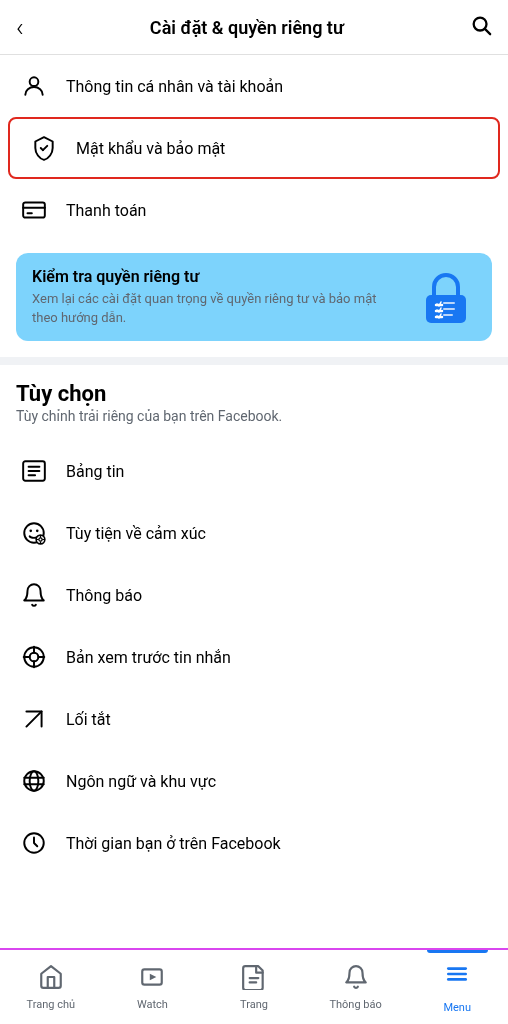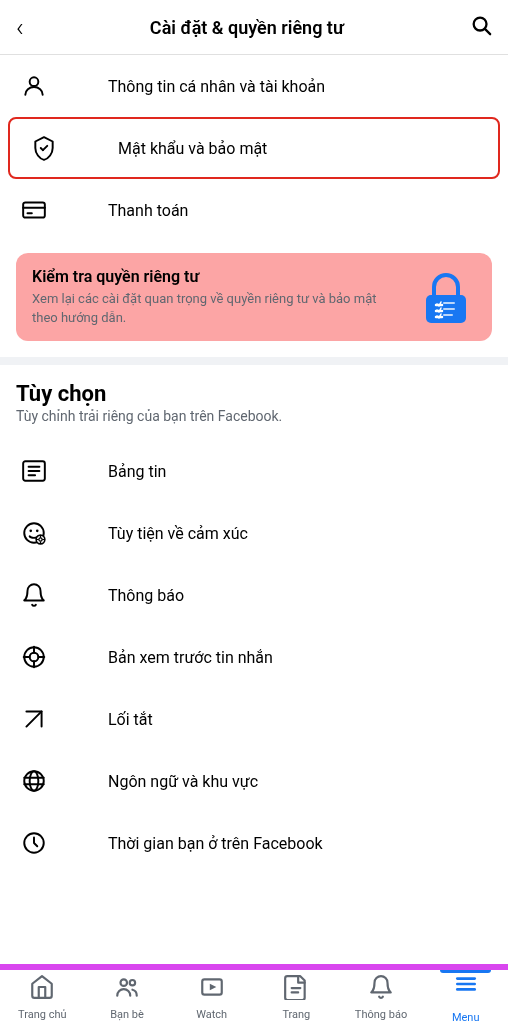--- a/index.html
+++ b/index.html
@@ -48,21 +48,20 @@
       margin-bottom: 8px;
     }
 
     
     .menu-item {
       display: flex;
       align-items: center;
       padding: 13px 16px;
       cursor: pointer;
       border-radius: 0;
-      gap: 42px;
     }
     .menu-item-icon {
       width: 36px;
       height: 36px;
       display: flex;
       align-items: center;
       justify-content: center;
       margin-right: 14px;
       flex-shrink: 0;
     }
@@ -79,21 +78,21 @@
     .menu-item-highlighted {
       border: 2px solid #e0281e;
       border-radius: 8px;
       margin: 0 8px;
       padding: 11px 16px;
     }
 
     
     .privacy-card {
       margin: 12px 16px 16px 16px;
-      background: #fca5a5;
+      background: #7dd3fc;
       border-radius: 12px;
       padding: 14px 16px;
       display: flex;
       align-items: center;
       justify-content: space-between;
     }
     .privacy-card-text {
       flex: 1;
       margin-right: 12px;
     }
@@ -119,23 +118,23 @@
       height: 8px;
       background: #f0f2f5;
     }
 
     
     .bottom-nav {
       position: fixed;
       bottom: 0;
       left: 0;
       width: 508px;
-      height: 60px;
+      height: 76px;
       background: #fff;
-      border-top: 6px solid #d946ef;
+      border-top: 2px solid #d946ef;
       display: flex;
       align-items: center;
       justify-content: space-around;
     }
     .nav-item {
       display: flex;
       flex-direction: column;
       align-items: center;
       justify-content: center;
       flex: 1;
@@ -351,31 +350,20 @@
   <div class="nav-item">
     <span class="nav-icon">
       <svg width="26" height="26" viewBox="0 0 24 24" fill="none" stroke="#606770" stroke-width="2" stroke-linecap="round" stroke-linejoin="round">
         <path d="M3 9l9-7 9 7v11a2 2 0 0 1-2 2H5a2 2 0 0 1-2-2z"></path>
         <polyline points="9,22 9,12 15,12 15,22"></polyline>
       </svg>
     </span>
     <span class="nav-label">Trang chủ</span>
   </div>
 
-  <div class="nav-item">
-    <span class="nav-icon">
-      <svg width="26" height="26" viewBox="0 0 24 24" fill="none" stroke="#606770" stroke-width="2" stroke-linecap="round" stroke-linejoin="round">
-        <circle cx="9" cy="8" r="3"></circle>
-        <path d="M3 20c0-3.3 2.7-6 6-6s6 2.7 6 6"></path>
-        <circle cx="17" cy="8" r="2.5"></circle>
-        <path d="M21 20c0-2.8-1.8-5-4-5.5"></path>
-      </svg>
-    </span>
-    <span class="nav-label">Bạn bè</span>
-  </div>
 
   <div class="nav-item">
     <span class="nav-icon">
       <svg width="26" height="26" viewBox="0 0 24 24" fill="none" stroke="#606770" stroke-width="2" stroke-linecap="round" stroke-linejoin="round">
         <rect x="3" y="5" width="18" height="14" rx="2"></rect>
         <polygon points="10,9 16,12 10,15" fill="#606770" stroke="none"></polygon>
       </svg>
     </span>
     <span class="nav-label">Watch</span>
   </div>

